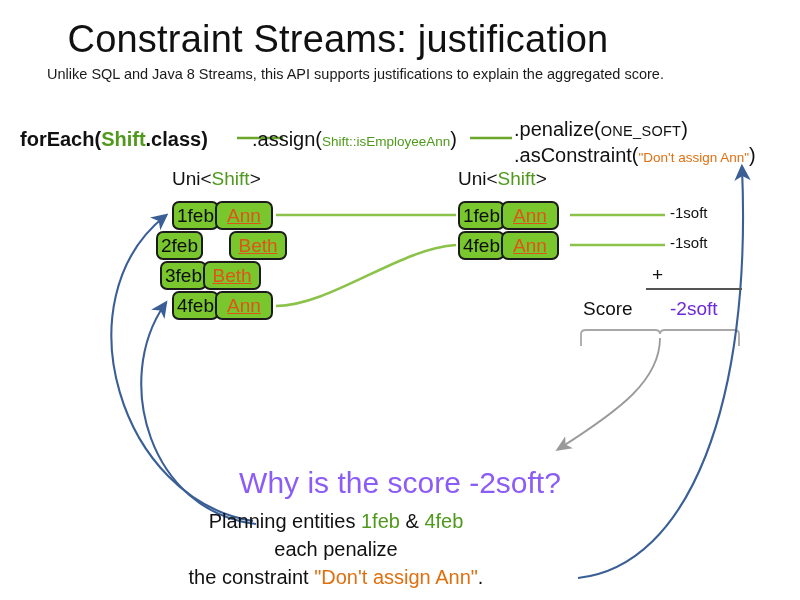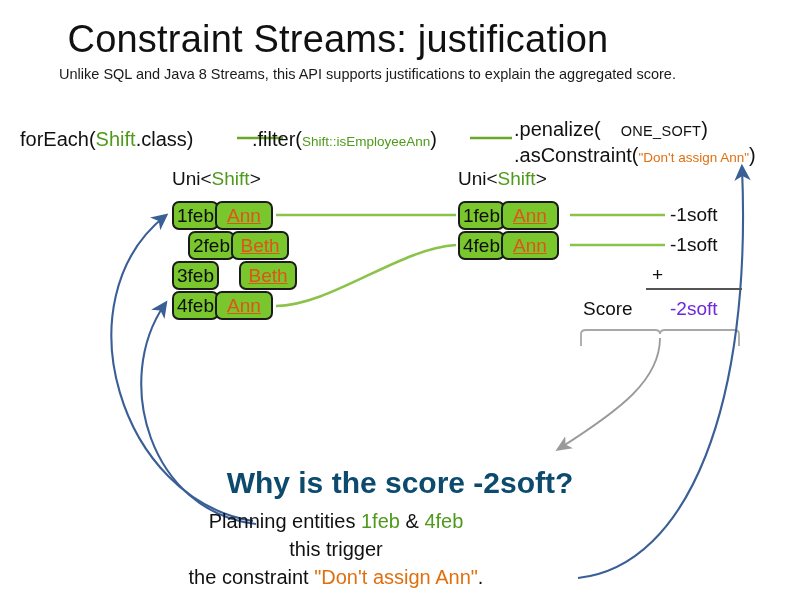--- a/index.html
+++ b/index.html
@@ -13,60 +13,60 @@
   }
   #stage{position:absolute;left:0;top:0;width:800px;height:600px;}
 
   #wires{position:absolute;left:0;top:0;width:800px;height:600px;pointer-events:none;}
 
   .title{
     position:absolute;left:0;top:18px;width:676px;text-align:center;
     font-size:38px;font-weight:400;letter-spacing:.2px;color:#111;
   }
   .subtitle{
-    position:absolute;left:12px;top:66px;width:711px;text-align:center;
+    position:absolute;left:0;top:66px;width:711px;text-align:center;
     font-size:14.5px;font-weight:400;color:#1a1a1a;
   }
 
   .code{position:absolute;font-size:20px;white-space:nowrap;color:#111;}
   .g{color:#4f9a1c;}
   .o{color:#e0700f;}
   .small-code{font-size:13.5px;}
-  .small-caps{font-size:14.5px;letter-spacing:.3px;margin-left:20px;}
+  .small-caps{font-size:14.5px;letter-spacing:.3px;}
   .str{font-size:13.5px;color:#e0700f;}
 
   .unilabel{position:absolute;font-size:19px;white-space:nowrap;color:#111;}
 
   .tuple{
     position:absolute;display:flex;align-items:stretch;height:29px;
   }
   .cell{
     background:#79c72c;
     border:2px solid #1b1b1b;
     border-radius:7px;
     box-sizing:border-box;
     display:flex;align-items:center;justify-content:center;
     font-size:19px;line-height:1;
     height:29px;
   }
   .cell.date{width:47px;color:#0d0d0d;}
   .cell.name{width:58px;color:#e0531a;margin-left:-4px;text-decoration:underline;}
 
   .soft{
-    position:absolute;font-size:19px;color:#111;white-space:nowrap;
+    position:absolute;font-size:15px;color:#111;white-space:nowrap;
   }
 
   .scorelabel{position:absolute;font-size:19px;color:#111;}
   .plus{position:absolute;font-size:19px;color:#111;}
   .total{position:absolute;font-size:19px;color:#6d28d9;}
   .sumrule{position:absolute;height:2px;background:#555;}
 
   .why{
     position:absolute;left:0;top:466px;width:800px;text-align:center;
-    font-size:30px;font-weight:bold;color:#0c4a6e;
+    font-size:30px;font-weight:normal;color:#8b5cf6;
   }
   .expl{
     position:absolute;left:0;width:672px;text-align:center;
     font-size:20px;color:#111;white-space:nowrap;
   }
 </style>
 </head>
 <body>
 
 <div id="stage">
@@ -99,49 +99,49 @@
     <path d="M253,521 C120,500 60,300 165,216" fill="none" stroke="#3a5f96" stroke-width="2.1" marker-end="url(#blueHead)"></path>
 
     <path d="M256,524 C150,512 112,380 165,304" fill="none" stroke="#3a5f96" stroke-width="2.1" marker-end="url(#blueHead)"></path>
 
     <path d="M578,578 C690,566 752,400 742,168" fill="none" stroke="#3a5f96" stroke-width="2.1" marker-end="url(#blueHead)"></path>
   </svg>
 
   <div class="title">Constraint Streams: justification</div>
   <div class="subtitle">Unlike SQL and Java 8 Streams, this API supports justifications to explain the aggregated score.</div>
 
-  <div class="code" style="left:20px;top:128px;">
+  <div class="code" style="left:20px;top:128px;font-weight:bold;">
     <span>forEach(</span><span class="g">Shift</span><span>.class)</span>
   </div>
 
   <div class="code" style="left:252px;top:128px;">
-    <span>.filter(</span><span class="g small-code">Shift::isEmployeeAnn</span><span>)</span>
+    <span>.assign(</span><span class="g small-code">Shift::isEmployeeAnn</span><span>)</span>
   </div>
 
   <div class="code" style="left:514px;top:118px;">
     <span>.penalize(</span><span class="small-caps">ONE_SOFT</span><span>)</span>
   </div>
 
   <div class="code" style="left:514px;top:144px;">
     <span>.asConstraint(</span><span class="str">"Don't assign Ann"</span><span>)</span>
   </div>
 
   <div class="unilabel" style="left:172px;top:168px;">
     <span>Uni&lt;</span><span class="g">Shift</span><span>&gt;</span>
   </div>
 
   <div class="tuple" style="left:172px;top:201px;">
     <div class="cell date">1feb</div>
     <div class="cell name">Ann</div>
   </div>
-  <div class="tuple" style="left:188px;top:231px;">
+  <div class="tuple" style="left:156px;top:231px;gap:30px;">
     <div class="cell date">2feb</div>
     <div class="cell name">Beth</div>
   </div>
-  <div class="tuple" style="left:172px;top:261px;gap:24px;">
+  <div class="tuple" style="left:160px;top:261px;">
     <div class="cell date">3feb</div>
     <div class="cell name">Beth</div>
   </div>
   <div class="tuple" style="left:172px;top:291px;">
     <div class="cell date">4feb</div>
     <div class="cell name">Ann</div>
   </div>
 
   <div class="unilabel" style="left:458px;top:168px;">
     <span>Uni&lt;</span><span class="g">Shift</span><span>&gt;</span>
@@ -163,19 +163,19 @@
   <div class="sumrule" style="left:646px;top:288px;width:96px;"></div>
   <div class="scorelabel" style="left:583px;top:298px;">Score</div>
   <div class="total" style="left:670px;top:298px;">-2soft</div>
 
   <div class="why">Why is the score -2soft?</div>
 
   <div class="expl" style="top:510px;">
     <span>Planning entities </span><span class="g">1feb</span><span> &amp; </span><span class="g">4feb</span>
   </div>
 
-  <div class="expl" style="top:538px;">this trigger</div>
+  <div class="expl" style="top:538px;">each penalize</div>
 
   <div class="expl" style="top:566px;">
     <span>the constraint </span><span class="o">"Don't assign Ann"</span><span>.</span>
   </div>
 
 </div>
 
 </body></html>

